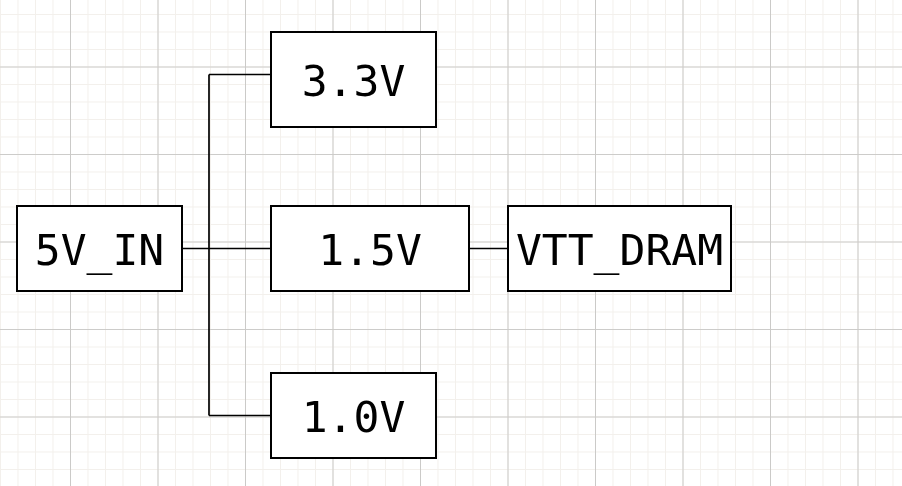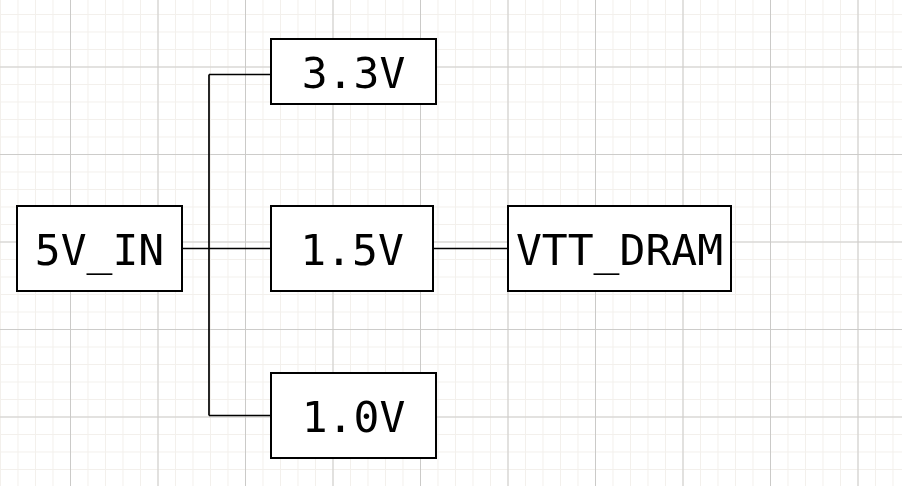--- a/index.html
+++ b/index.html
@@ -50,22 +50,22 @@
     background: #ffffff;
     display: flex;
     align-items: center;
     justify-content: center;
     font-size: 43px;
     color: #000000;
     padding-top: 3px;
     white-space: pre;
   }
   .n-5vin { left: 16px;  top: 205px; width: 167px; height: 87px; justify-content: center; }
-  .n-3v3  { left: 270px; top: 38px;  width: 167px; height: 67px; }
-  .n-1v5  { left: 270px; top: 205px; width: 164px; height: 87px; }
+  .n-3v3  { left: 270px; top: 31px;  width: 167px; height: 97px; }
+  .n-1v5  { left: 270px; top: 205px; width: 200px; height: 87px; }
   .n-1v0  { left: 270px; top: 372px; width: 167px; height: 87px; }
   .n-vtt  { left: 507px; top: 205px; width: 225px; height: 87px; }
 </style>
 </head>
 <body>
 
 <div class="canvas">
 
   <svg class="wires" viewBox="0 0 902 486" xmlns="http://www.w3.org/2000/svg">
 

